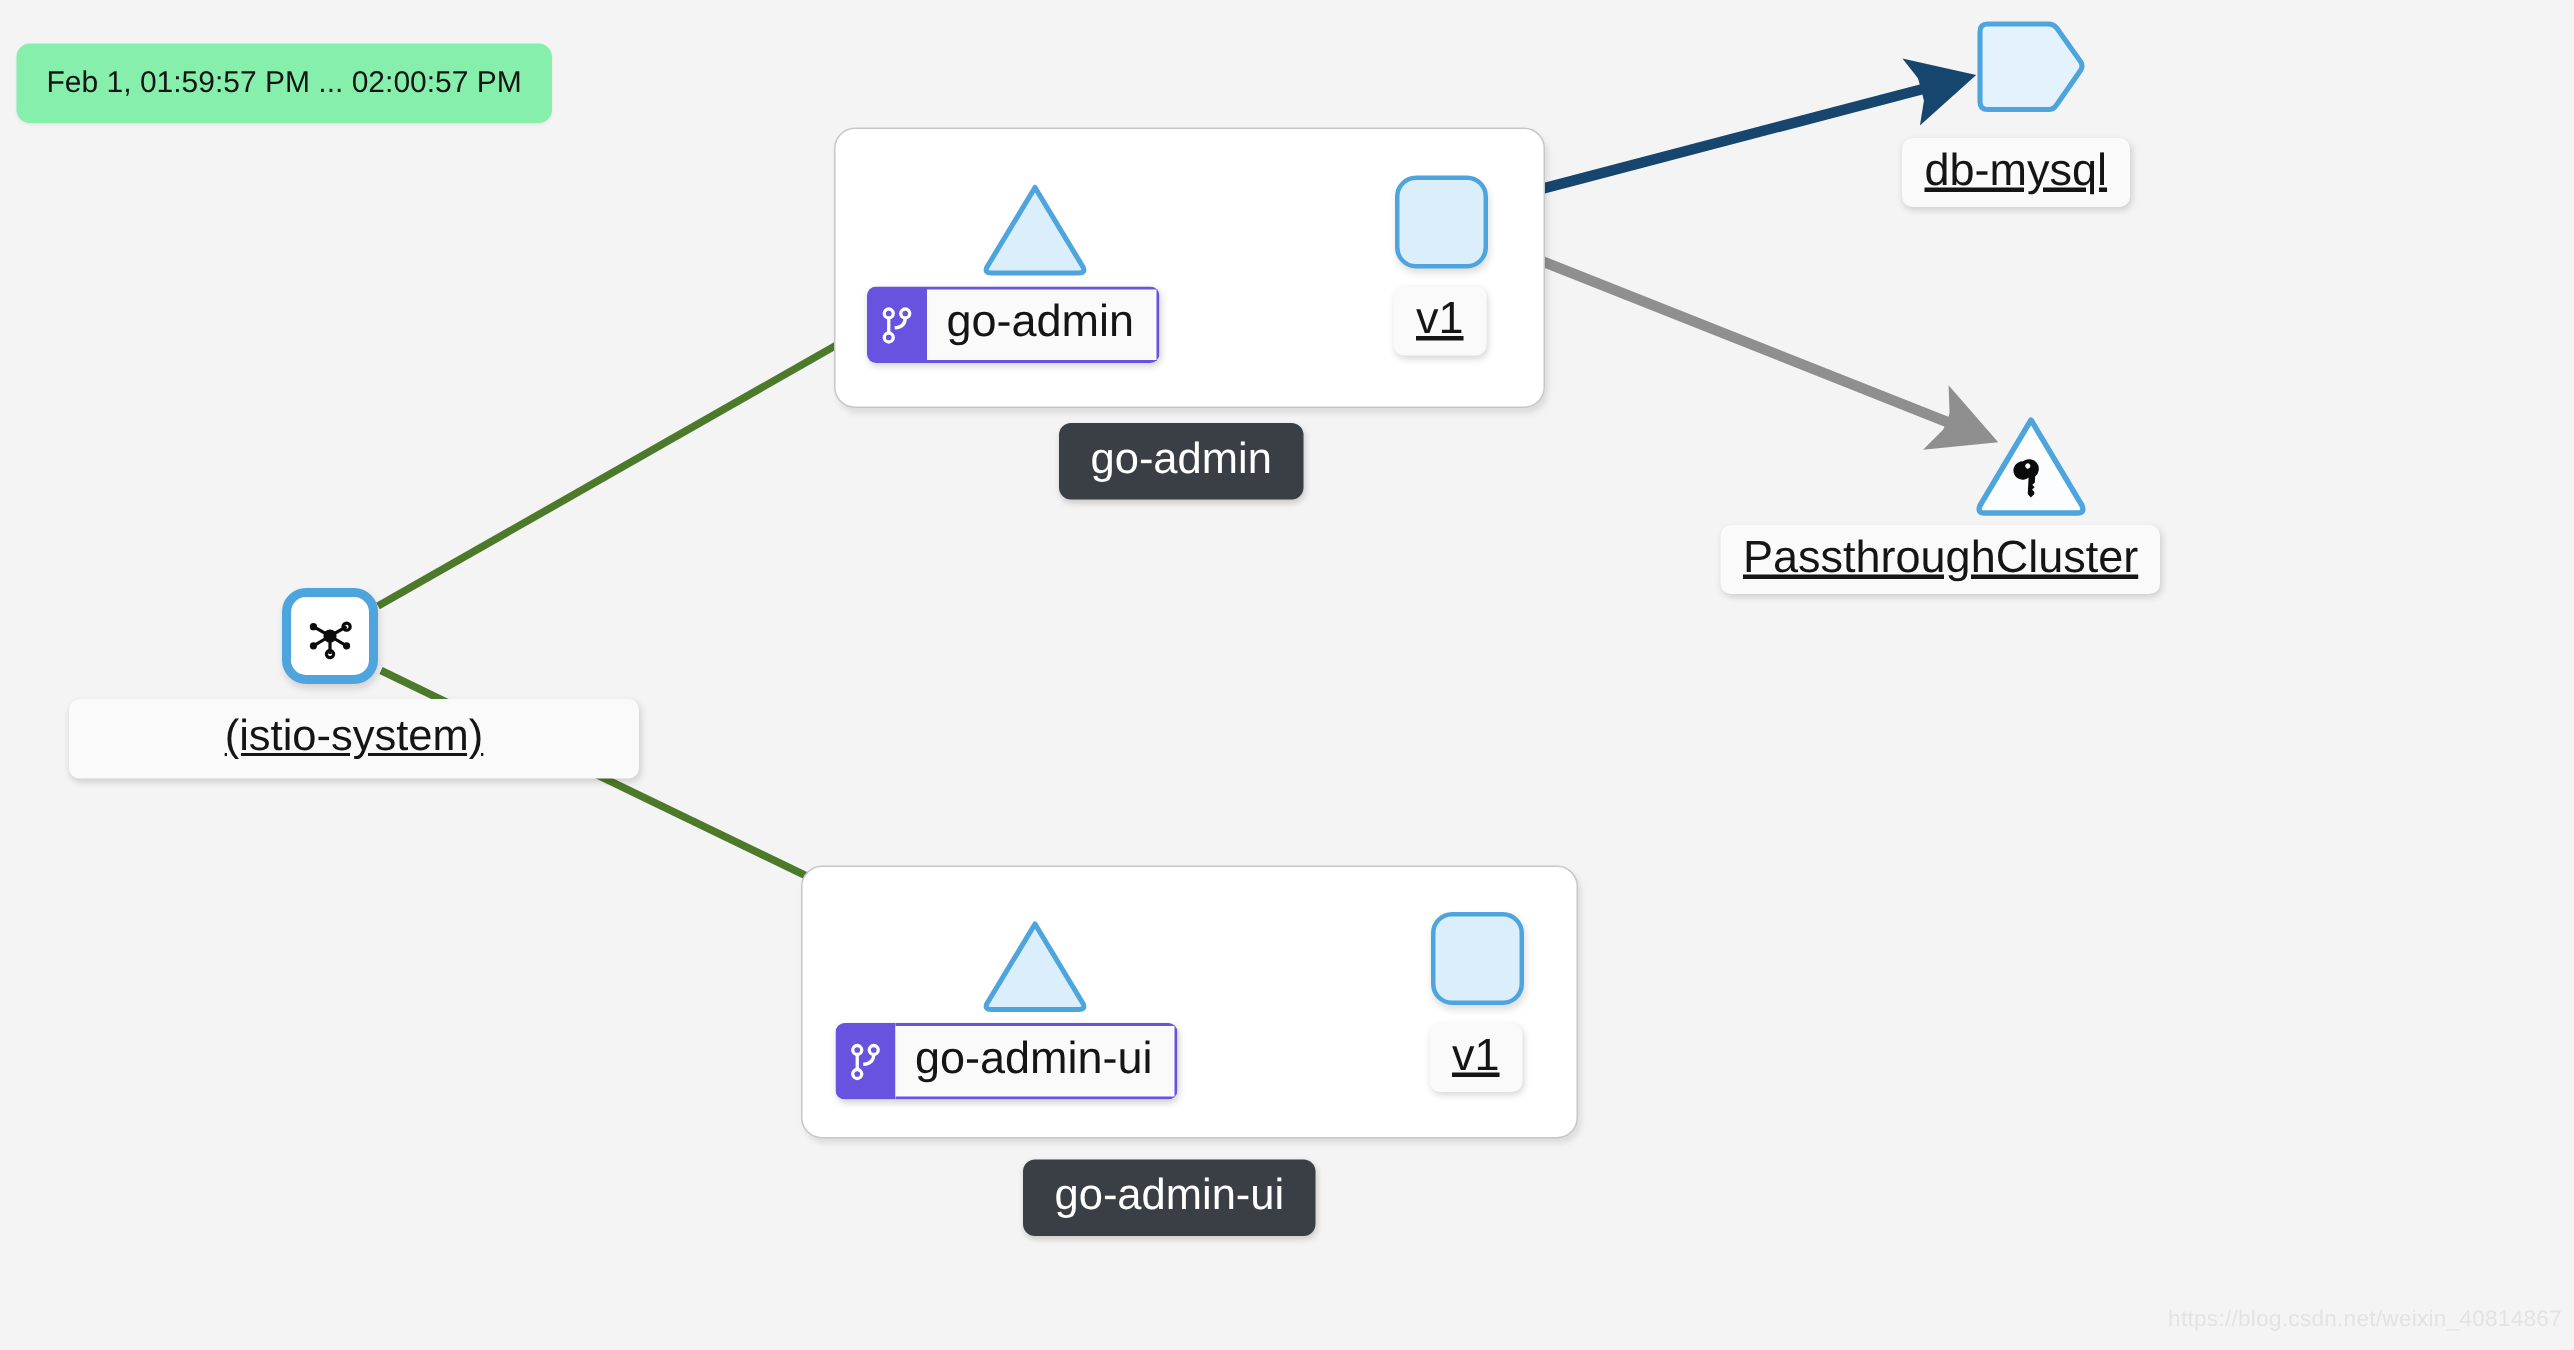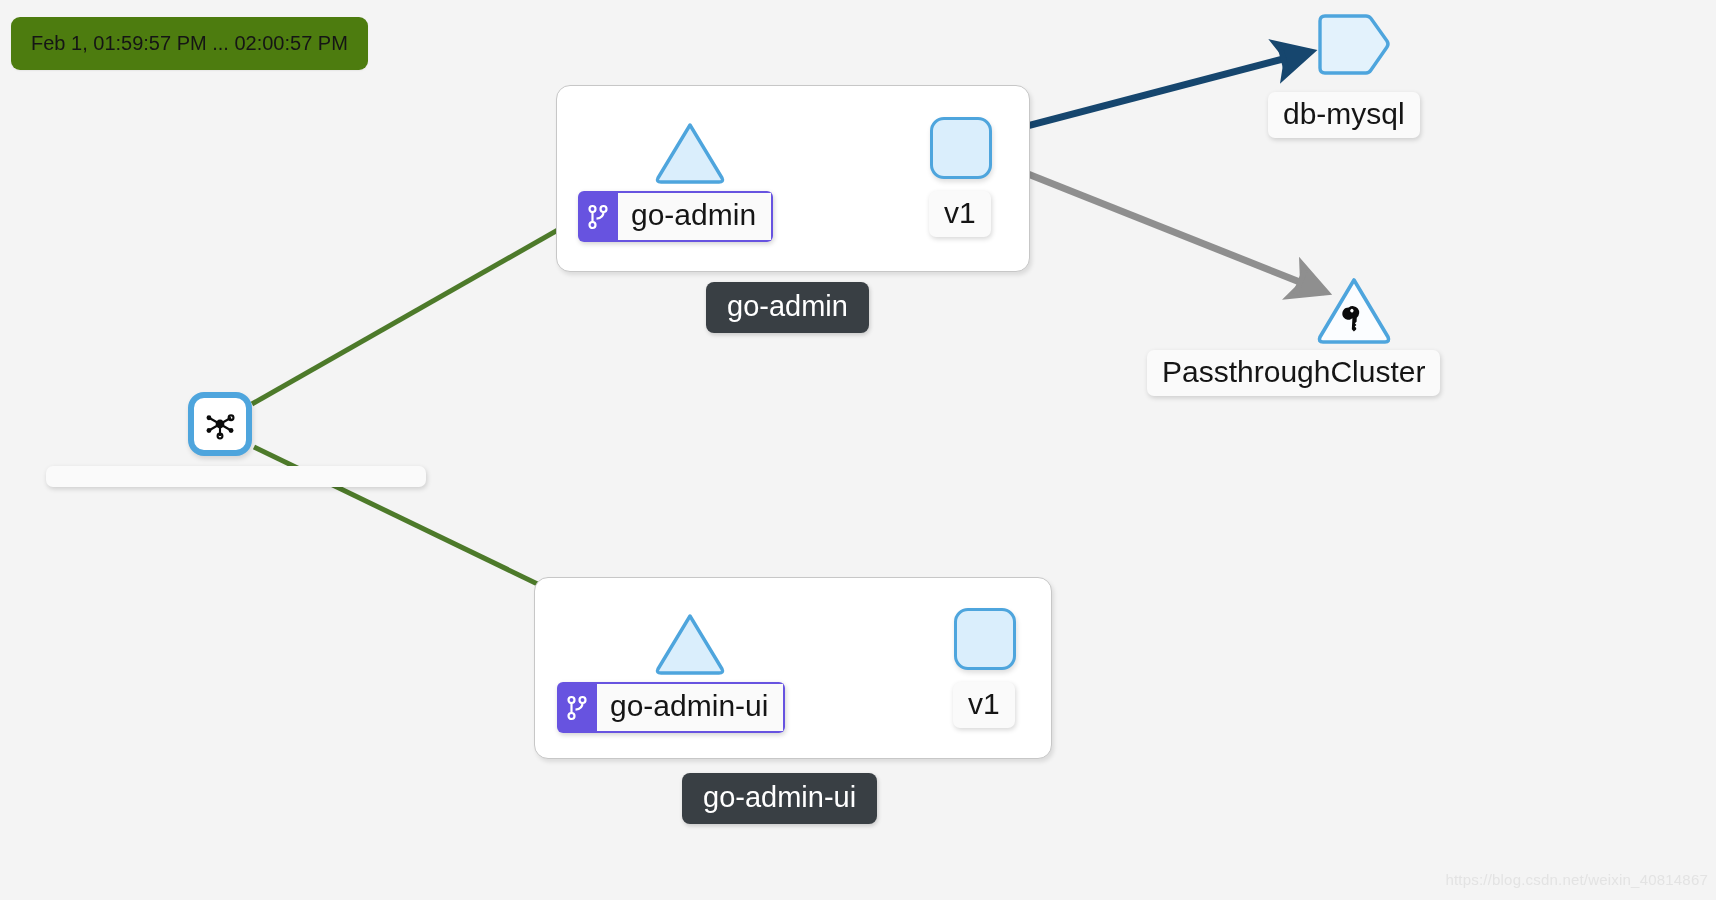--- a/index.html
+++ b/index.html
@@ -21,22 +21,22 @@
     position: absolute;
     inset: 0;
     width: 1716px;
     height: 900px;
   }
 
   
   .time-range {
     position: absolute;
     left: 11px;
-    top: 17px;
-    background: #4d7c0f;
+    top: 29px;
+    background: #86efac;
     border-radius: 9px;
     padding: 15px 20px;
     font-size: 20px;
     color: #151515;
     white-space: nowrap;
     box-shadow: 0 1px 2px rgba(0,0,0,0.06);
   }
 
   
   .ns-box {
@@ -106,20 +106,21 @@
     position: absolute;
     background: #fafafa;
     border-radius: 7px;
     color: #151515;
     font-size: 30px;
     line-height: 1.04;
     padding: 6px 15px 9px 15px;
     white-space: nowrap;
     text-align: center;
     box-shadow: 1px 2px 5px rgba(0,0,0,0.16);
+    text-decoration: underline;
   }
   .node-label.multiline {
     white-space: normal;
     font-size: 29px;
     line-height: 1.12;
     padding: 9px 16px 12px 16px;
   }
 
   
   .app-label {
@@ -221,20 +222,21 @@
       <circle cx="4.2" cy="7.6" r="1.7" fill="#0b0b0b"></circle>
       <circle cx="19.8" cy="7.6" r="1.7" fill="none" stroke="#0b0b0b" stroke-width="1.5"></circle>
       <circle cx="4.2" cy="16.6" r="1.7" fill="#0b0b0b"></circle>
       <circle cx="19.8" cy="16.6" r="1.7" fill="#0b0b0b"></circle>
       <circle cx="12" cy="20.5" r="1.7" fill="none" stroke="#0b0b0b" stroke-width="1.5"></circle>
       <path d="M12 12 L4.2 7.6 M12 12 L19.8 7.6 M12 12 L4.2 16.6 M12 12 L19.8 16.6 M12 12 L12 20.5" stroke="#0b0b0b" stroke-width="1.5" fill="none"></path>
     </svg>
   </div>
 </div>
 <div class="node-label multiline" style="left:46px; top:466px; width:348px;">
+  <div>(istio-system)</div>
 </div>
 
 <div class="node" style="left:654px; top:120px;">
   <svg class="svc-shape" viewBox="0 0 72 66">
     <path d="M36 5 L68 58 Q70 62 65 62 L7 62 Q2 62 4 58 Z" fill="#daeefc" stroke="#4ea5dd" stroke-width="3.4" stroke-linejoin="round"></path>
   </svg>
 </div>
 <div class="app-label" style="left:578px; top:191px;">
   <span class="badge">
     <svg width="24" height="26" viewBox="0 0 24 26">

